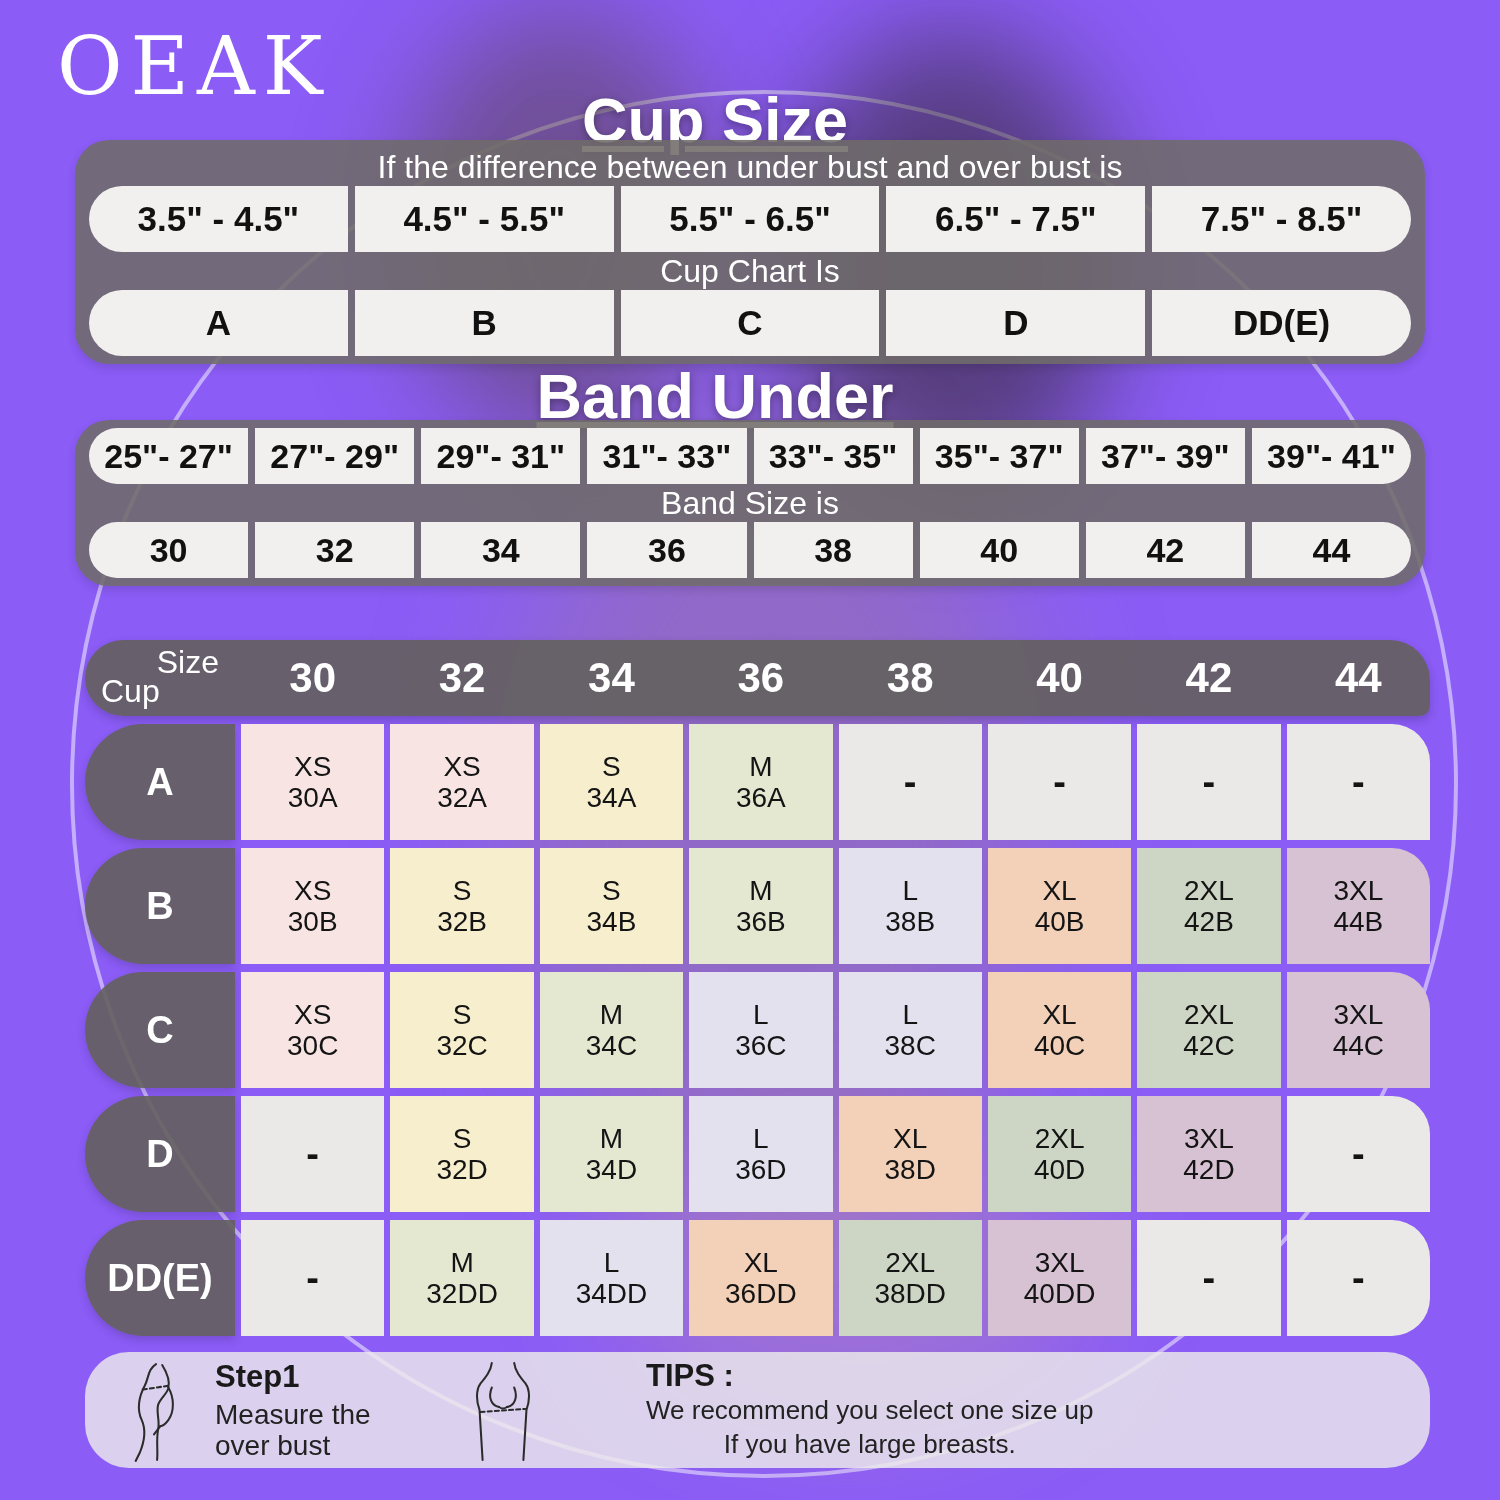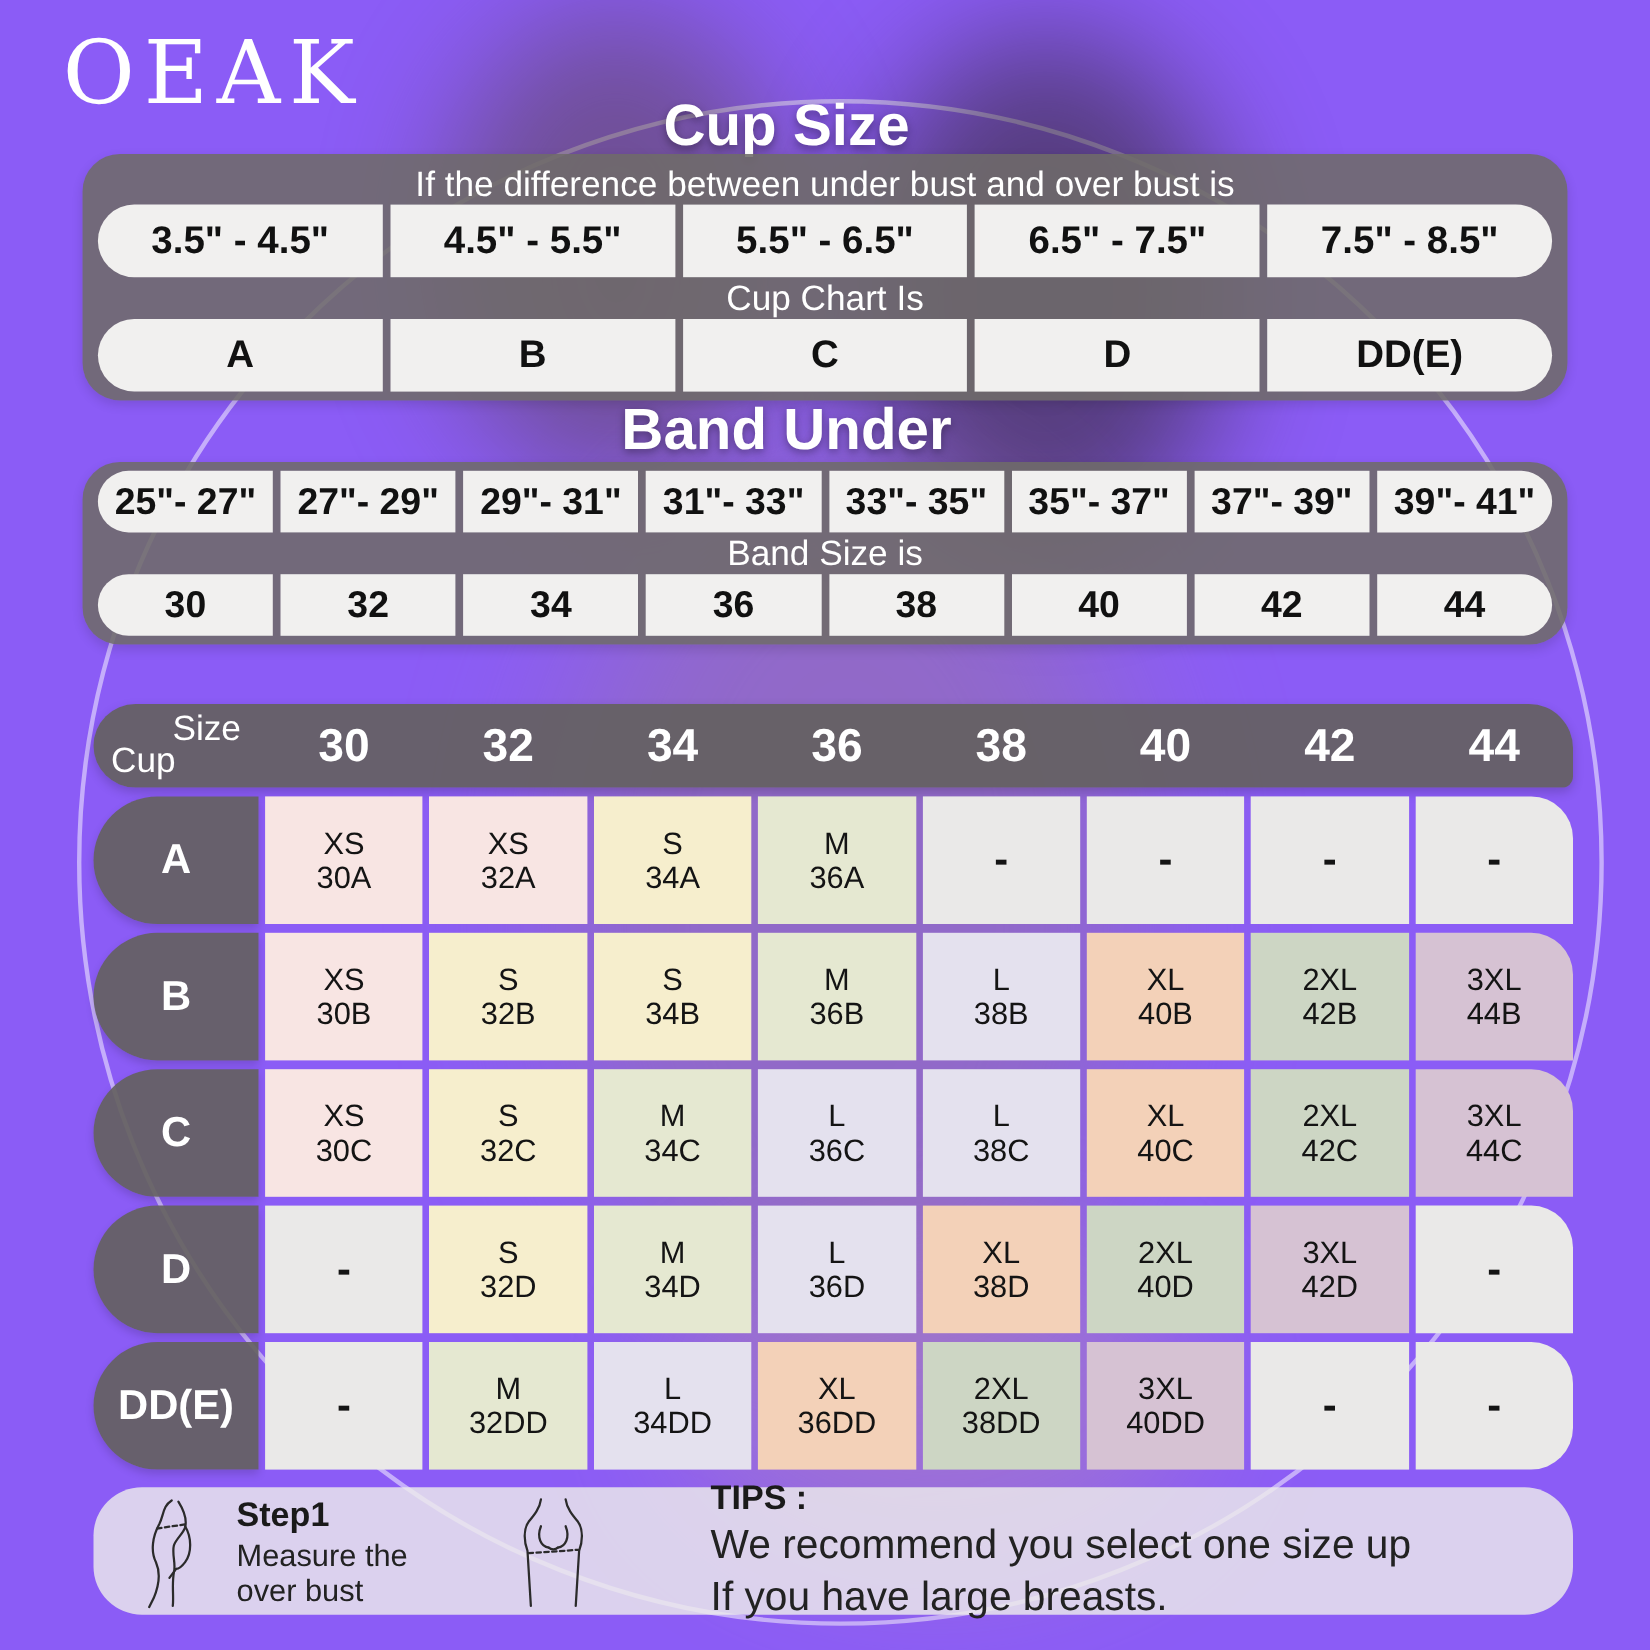--- a/index.html
+++ b/index.html
@@ -10,22 +10,22 @@
              border:4px solid rgba(255,255,255,0.5);}
   .blob{position:absolute;border-radius:50%;filter:blur(55px);}
   .blob.hair-left{left:400px;top:10px;width:320px;height:430px;background:#55433a;opacity:.5;}
   .blob.hair-right{left:780px;top:30px;width:340px;height:470px;background:#2c2420;opacity:.55;}
   .blob.body-mid{left:500px;top:420px;width:540px;height:800px;background:#9c8274;opacity:.35;filter:blur(75px);}
   .blob.body-low{left:610px;top:1120px;width:480px;height:300px;background:#c7a28c;opacity:.3;filter:blur(65px);}
 
   .logo{position:absolute;left:57px;top:20px;font-family:"DejaVu Serif", serif;font-size:80px;
         color:#fff;letter-spacing:8px;font-weight:400;}
   .page-title{position:absolute;right:45px;top:44px;font-size:46px;color:#fff;font-weight:500;letter-spacing:2px;}
-  .section-title{position:absolute;left:0;width:1430px;text-align:center;font-size:53px;font-weight:700;
-                 color:#fff;text-shadow:0 3px 8px rgba(0,0,0,0.35);}
+  .section-title{position:absolute;left:0;width:1430px;text-align:center;font-size:63px;font-weight:700;
+                 color:#fff;text-shadow:0 3px 8px rgba(0,0,0,0.35);text-decoration:underline;}
   .cup-title{top:84px;}
   .band-title{top:360px;}
 
   .panel{position:absolute;left:75px;width:1350px;background:rgba(110,107,105,0.88);
          border-radius:34px;padding:8px 14px;box-sizing:border-box;box-shadow:0 4px 10px rgba(0,0,0,0.12);}
   .panel-cup{top:140px;}
   .panel-band{top:420px;}
   .caption{color:#fff;font-size:32px;text-align:center;height:38px;line-height:38px;font-weight:400;}
   .prow{display:flex;gap:7px;}
   .pcell{flex:1;background:#f1f0ef;display:flex;align-items:center;justify-content:center;
@@ -55,21 +55,21 @@
 
   .footer{position:absolute;left:85px;top:1352px;width:1345px;height:116px;
           background:rgba(237,236,235,0.82);border-radius:44px;display:flex;align-items:center;
           padding:0 30px;box-sizing:border-box;gap:10px;}
   .step-icon{flex:none;margin-top:4px;}
   .step-block{margin-left:14px;width:190px;}
   .step-title{font-size:31px;font-weight:700;color:#1a1a1a;}
   .step-text{font-size:28px;color:#222;line-height:1.12;width:175px;margin-top:4px;}
   .tips-block{margin-left:95px;}
   .tips-title{font-size:31px;font-weight:700;color:#1a1a1a;}
-  .tips-text{font-size:37px;color:#222;line-height:1.3;}
+  .tips-text{font-size:26px;color:#222;line-height:1.3;text-align:center;}
   .gap1{width:40px;flex:none;}
 </style>
 </head>
 <body>
 
 <div class="page">
   <div class="bg-circle"></div>
   <div class="blob hair-left"></div>
   <div class="blob hair-right"></div>
   <div class="blob body-mid"></div>

